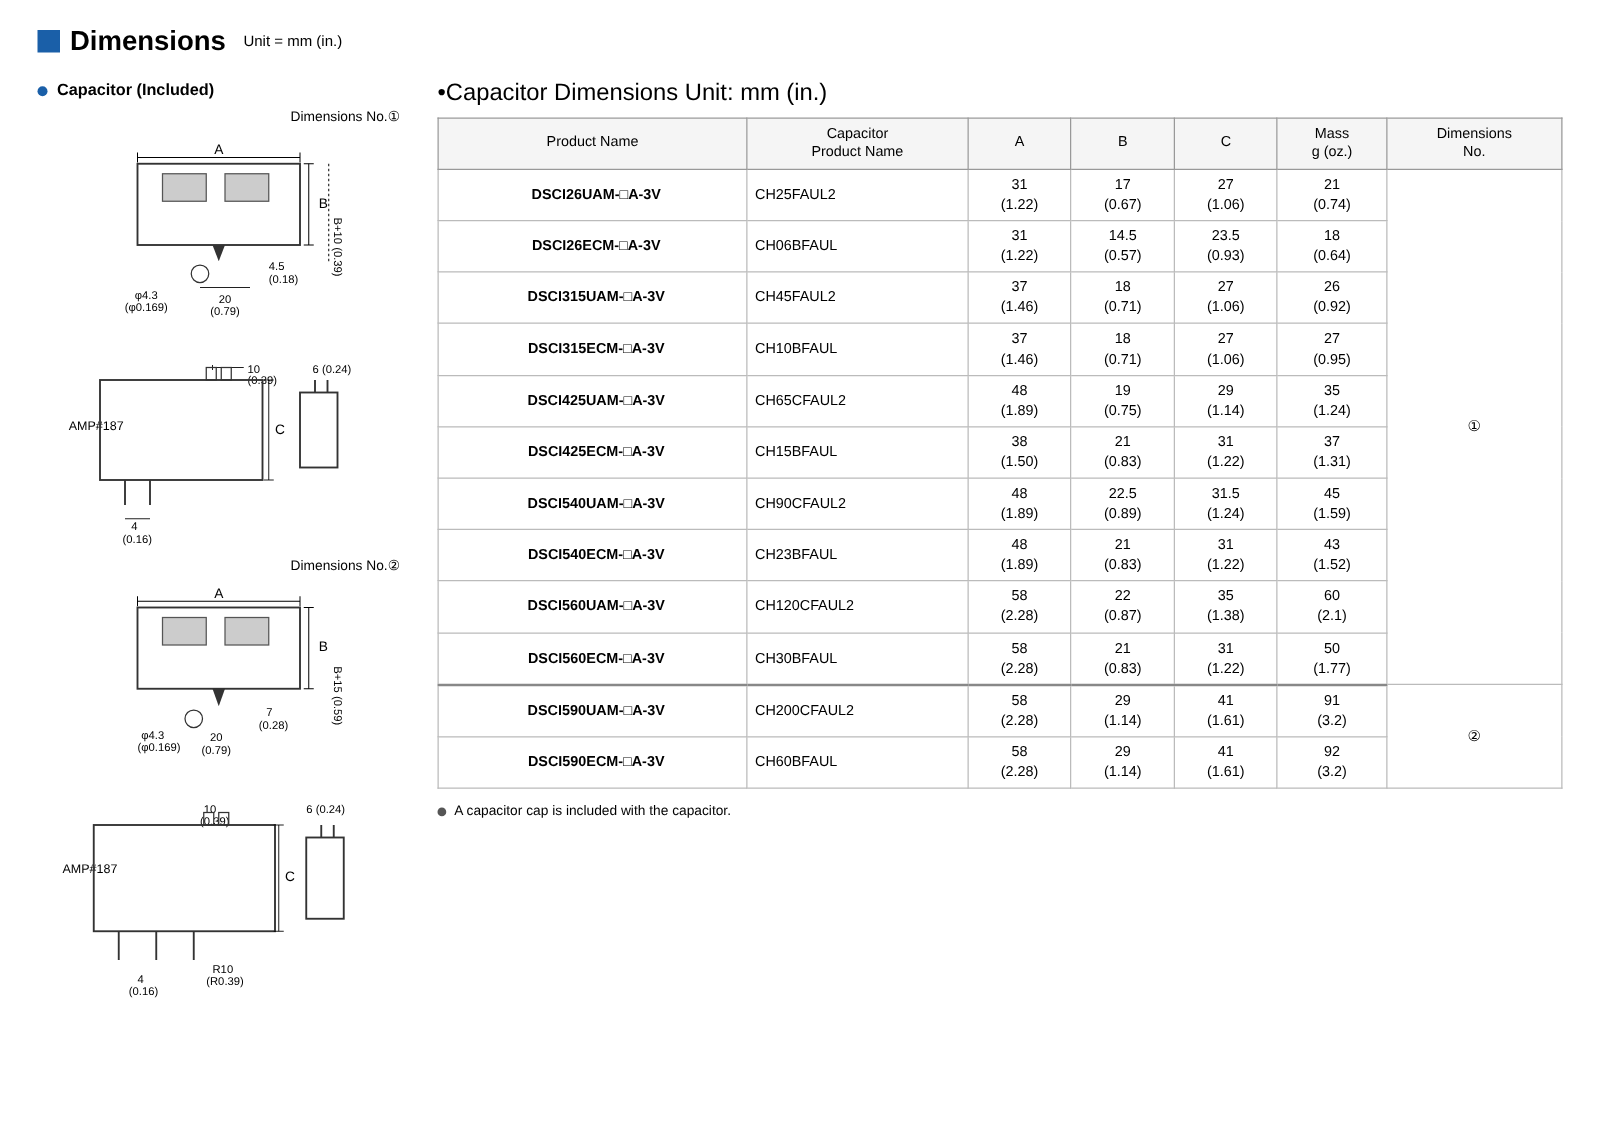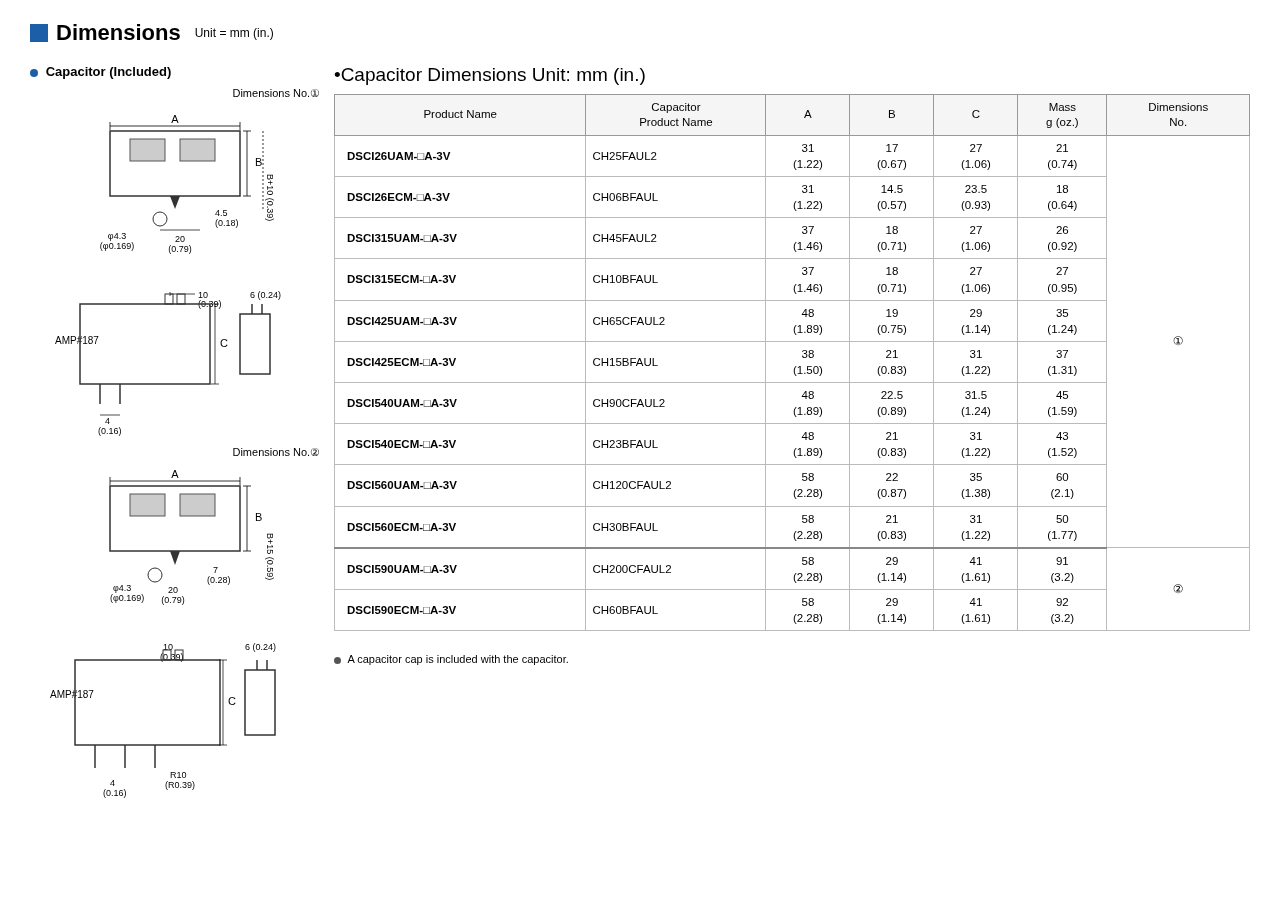--- a/index.html
+++ b/index.html
@@ -38,21 +38,21 @@
     }
     .header-unit {
       font-size: 12px;
       font-weight: normal;
       margin-left: 6px;
     }
 
     
     .main-layout {
       display: flex;
-      gap: 14px;
+      gap: 30px;
       align-items: flex-start;
     }
 
     
     .left-panel {
       width: 290px;
       flex-shrink: 0;
     }
     .section-title {
       font-size: 13px;
@@ -110,36 +110,36 @@
     }
     tbody td {
       border: 1px solid #bbb;
       padding: 4px 6px;
       text-align: center;
       line-height: 1.4;
       vertical-align: middle;
     }
     tbody td.product-name {
       font-weight: bold;
-      text-align: left;
+      text-align: center;
       padding-left: 12px;
       white-space: nowrap;
     }
     tbody td.cap-product {
       text-align: left;
       margin-left: 40px;
     }
     .dim-no-cell {
       vertical-align: middle;
       text-align: center;
       font-size: 12px;
     }
     .footnote {
       font-size: 11px;
-      margin-top: 22px;
+      margin-top: 12px;
     }
     .footnote-dot {
       display: inline-block;
       width: 7px;
       height: 7px;
       background: #555;
       border-radius: 50%;
       margin-right: 4px;
       vertical-align: middle;
     }

